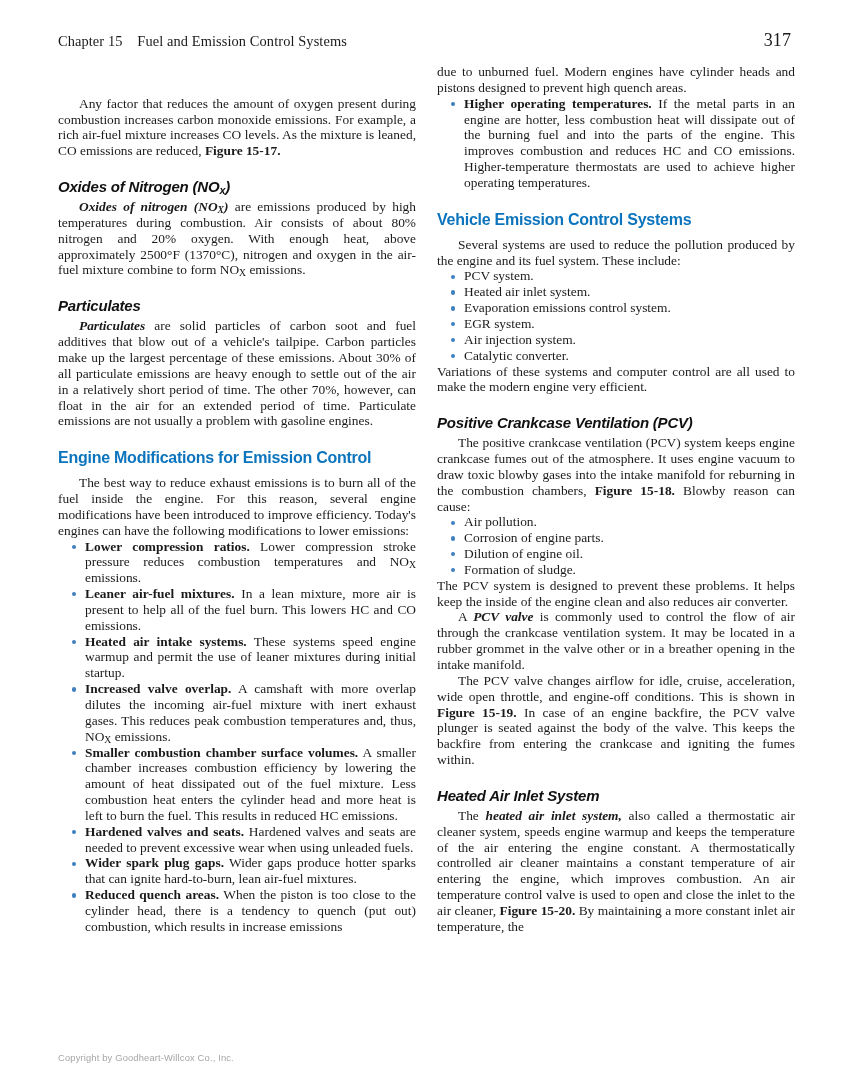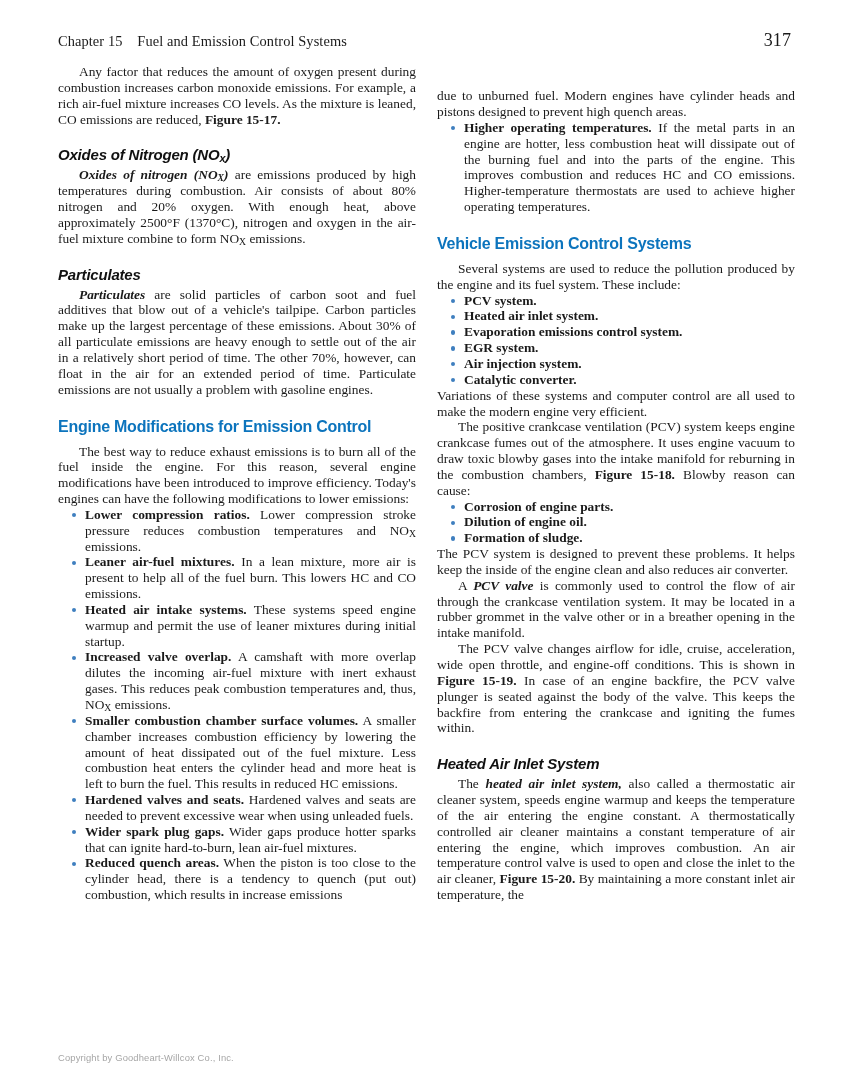--- a/index.html
+++ b/index.html
@@ -100,21 +100,21 @@
   }
   ul.blist > li .dot {
     position: absolute;
     left: 14px;
     top: 6.2px;
     width: 4.2px;
     height: 4.2px;
     border-radius: 50%;
     background: #3f7fbf;
   }
-  ul.blist.tight > li { text-align: left; font-weight: bold; }
+  ul.blist.tight > li { text-align: left; }
 
   
   .footer-credit {
     position: absolute;
     left: 58px;
     bottom: 24px;
     font-family: "Liberation Sans", "DejaVu Sans", sans-serif;
     font-size: 9.4px;
     color: #a6a6a6;
     letter-spacing: .15px;
@@ -206,24 +206,28 @@
         <li>
           <span class="dot"></span><span>Air injection system.</span>
         </li>
         <li>
           <span class="dot"></span><span>Catalytic converter.</span>
         </li>
       </ul>
 
       <p class="flush">Variations of these systems and computer control are all used to make the modern engine very efficient.</p>
 
+      <h2 class="minor">Positive Crankcase Ventilation (PCV)</h2>
 
       <p class="indent"><span>The positive crankcase ventilation (PCV) system keeps engine crankcase fumes out of the atmosphere. It uses engine vacuum to draw toxic blowby gases into the intake manifold for reburning in the combustion chambers, </span><b>Figure 15-18.</b><span> Blowby reason can cause:</span></p>
 
       <ul class="blist tight">
+        <li>
+          <span class="dot"></span><span>Air pollution.</span>
+        </li>
         <li>
           <span class="dot"></span><span>Corrosion of engine parts.</span>
         </li>
         <li>
           <span class="dot"></span><span>Dilution of engine oil.</span>
         </li>
         <li>
           <span class="dot"></span><span>Formation of sludge.</span>
         </li>
       </ul>

